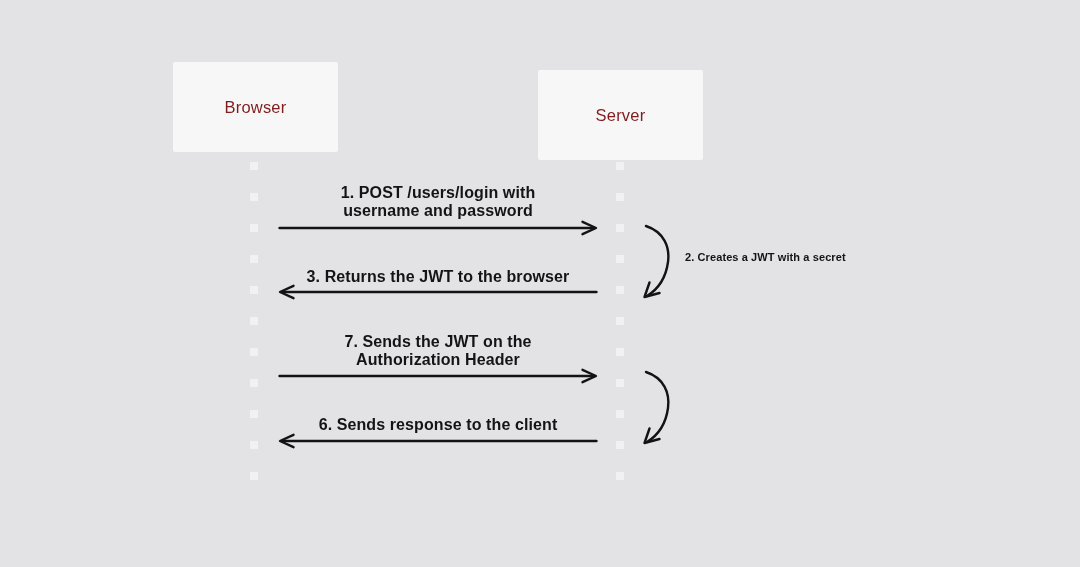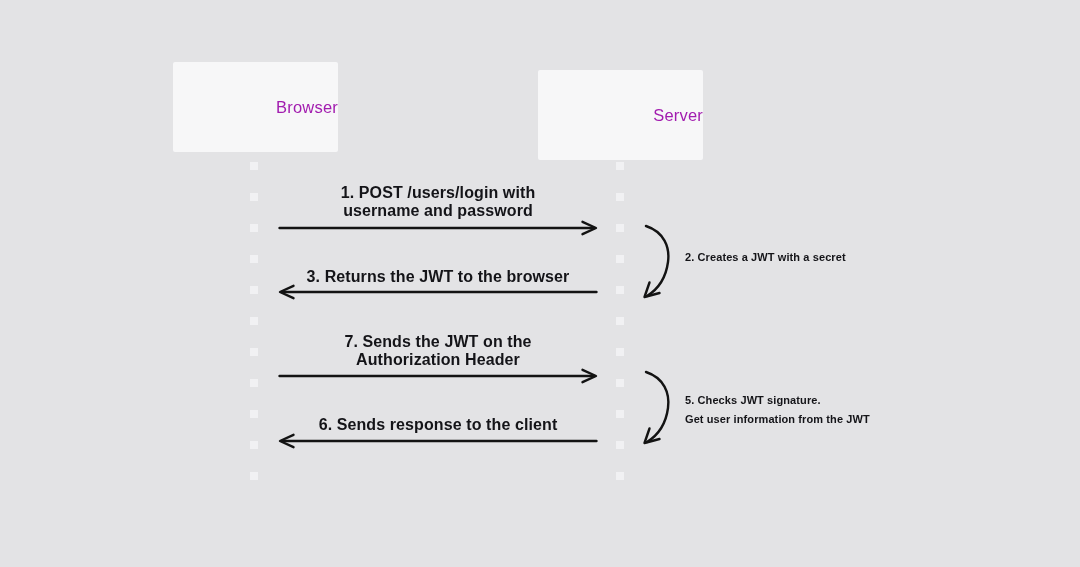--- a/index.html
+++ b/index.html
@@ -13,24 +13,24 @@
     overflow: hidden;
   }
   .actor {
     position: absolute;
     width: 165px;
     height: 90px;
     background: #f7f7f8;
     border-radius: 2px;
     display: flex;
     align-items: center;
-    justify-content: flex-end;
+    justify-content: center;
     font-size: 16.5px;
     letter-spacing: 0.2px;
-    color: #a21caf;
+    color: #7f1d1d;
   }
   #actor-browser { left: 173px; top: 62px; }
   #actor-server  { left: 538px; top: 70px; }
   .lifeline {
     position: absolute;
     top: 162px;
     width: 8px;
     height: 319px;
     background-image: repeating-linear-gradient(
       to bottom,
@@ -145,24 +145,20 @@
       <polyline points="304.5,1.8 318,8 304.5,14.2"></polyline>
     </g>
   </svg>
 
   <svg class="loop-svg" id="loop-msg5" viewBox="0 0 38 78">
     <g stroke="#131313" stroke-width="2.4" fill="none" stroke-linecap="round" stroke-linejoin="round">
       <path d="M 8 3 C 26 9 32 24 30 39 C 28 54 22 65 9 73"></path>
       <polyline points="11.5,59.5 6.5,74 21.5,70"></polyline>
     </g>
   </svg>
-  <div class="side-label" id="label-msg5">
-    <div>5. Checks JWT signature.</div>
-    <div>Get user information from the JWT</div>
-  </div>
 
   <div class="msg-label" id="label-msg6">
     <div>6. Sends response to the client</div>
   </div>
   <svg class="arrow-svg" id="arrow-msg6" viewBox="0 0 320 16">
     <g stroke="#131313" stroke-width="2.4" fill="none" stroke-linecap="round" stroke-linejoin="round">
       <line x1="3.5" y1="8" x2="318.5" y2="8"></line>
       <polyline points="15.5,1.8 2,8 15.5,14.2"></polyline>
     </g>
   </svg>

